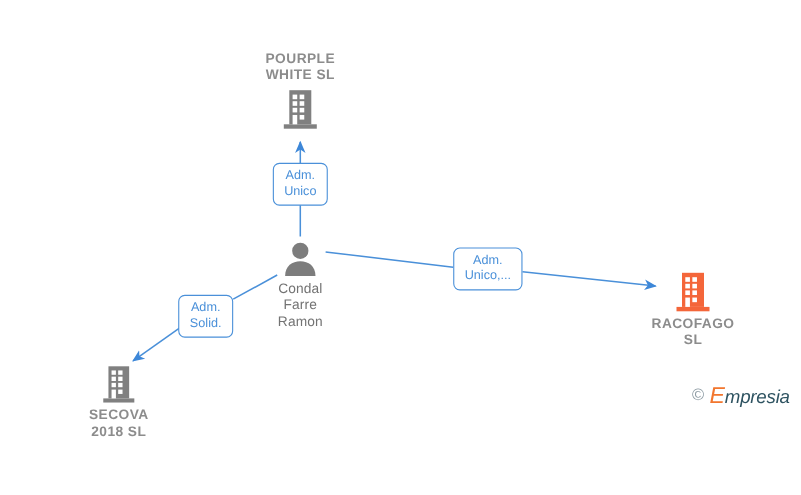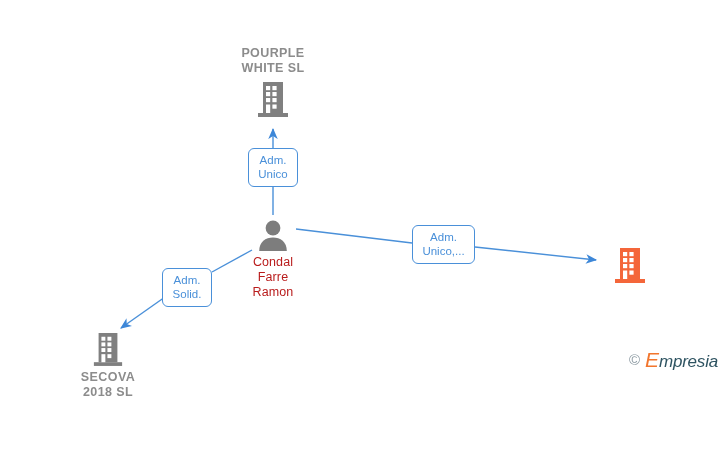--- a/index.html
+++ b/index.html
@@ -42,21 +42,21 @@
     display: block;
     font-size: 12.5px;
     font-weight: bold;
     color: #8c8c8c;
     line-height: 15px;
     letter-spacing: 0.4px;
     white-space: pre-line;
   }
   .node-label.person {
     font-weight: normal;
-    color: #b91c1c;
+    color: #737373;
     font-size: 12.5px;
     letter-spacing: 0.1px;
   }
   .label-above .node-label {
     margin-bottom: 4px;
   }
   .label-below .node-label {
     margin-top: 3px;
   }
 
@@ -170,20 +170,22 @@
         <rect x="10" y="6" width="4.2" height="4.2" fill="#ffffff"></rect>
         <rect x="16.4" y="6" width="4.2" height="4.2" fill="#ffffff"></rect>
         <rect x="10" y="12" width="4.2" height="4.2" fill="#ffffff"></rect>
         <rect x="16.4" y="12" width="4.2" height="4.2" fill="#ffffff"></rect>
         <rect x="10" y="18" width="4.2" height="4.2" fill="#ffffff"></rect>
         <rect x="16.4" y="18" width="4.2" height="4.2" fill="#ffffff"></rect>
         <rect x="10" y="24.5" width="4.2" height="8.5" fill="#ffffff"></rect>
         <rect x="16.4" y="24.5" width="4.2" height="4.2" fill="#ffffff"></rect>
       </svg>
     </span>
+    <span class="node-label">RACOFAGO
+SL</span>
   </div>
 
   <div class="node label-below" style="left:48px; top:331px;">
     <span class="node-icon">
       <svg width="32" height="36" viewBox="0 0 34 38">
         <rect x="7" y="2" width="20" height="31" fill="#808080"></rect>
         <rect x="2" y="33" width="30" height="4" fill="#808080"></rect>
         <rect x="10" y="6" width="4.2" height="4.2" fill="#ffffff"></rect>
         <rect x="16.4" y="6" width="4.2" height="4.2" fill="#ffffff"></rect>
         <rect x="10" y="12" width="4.2" height="4.2" fill="#ffffff"></rect>

